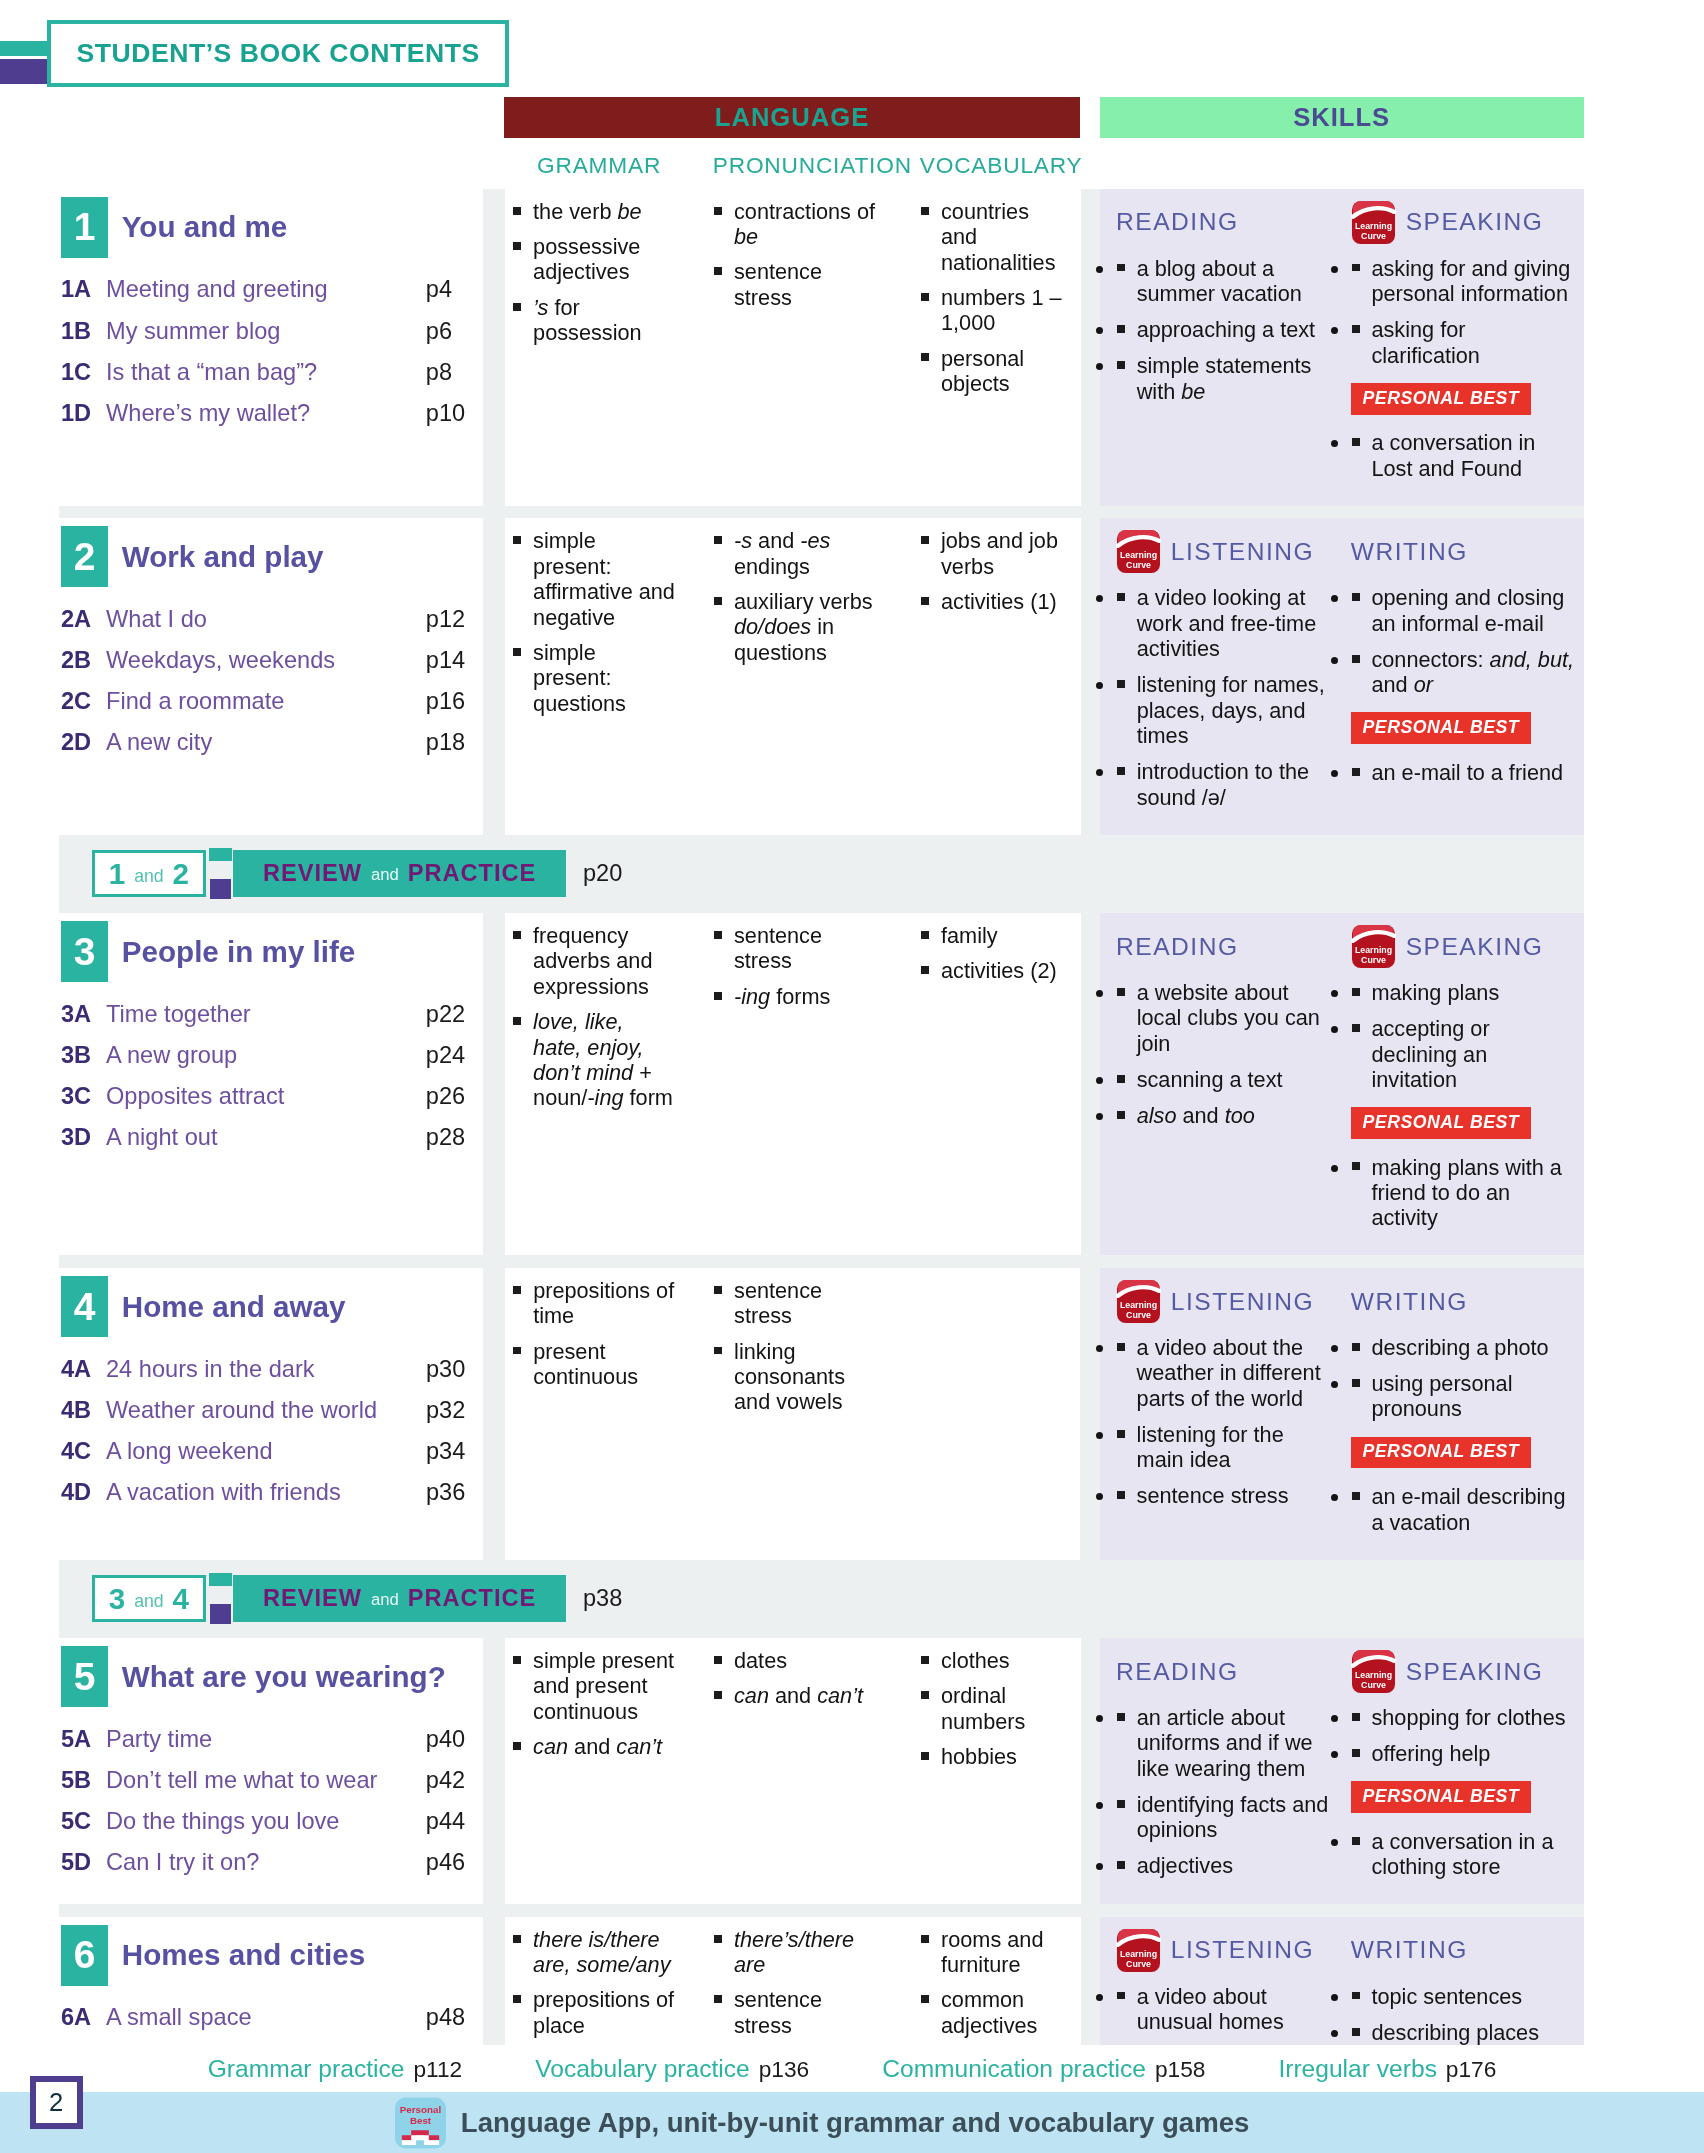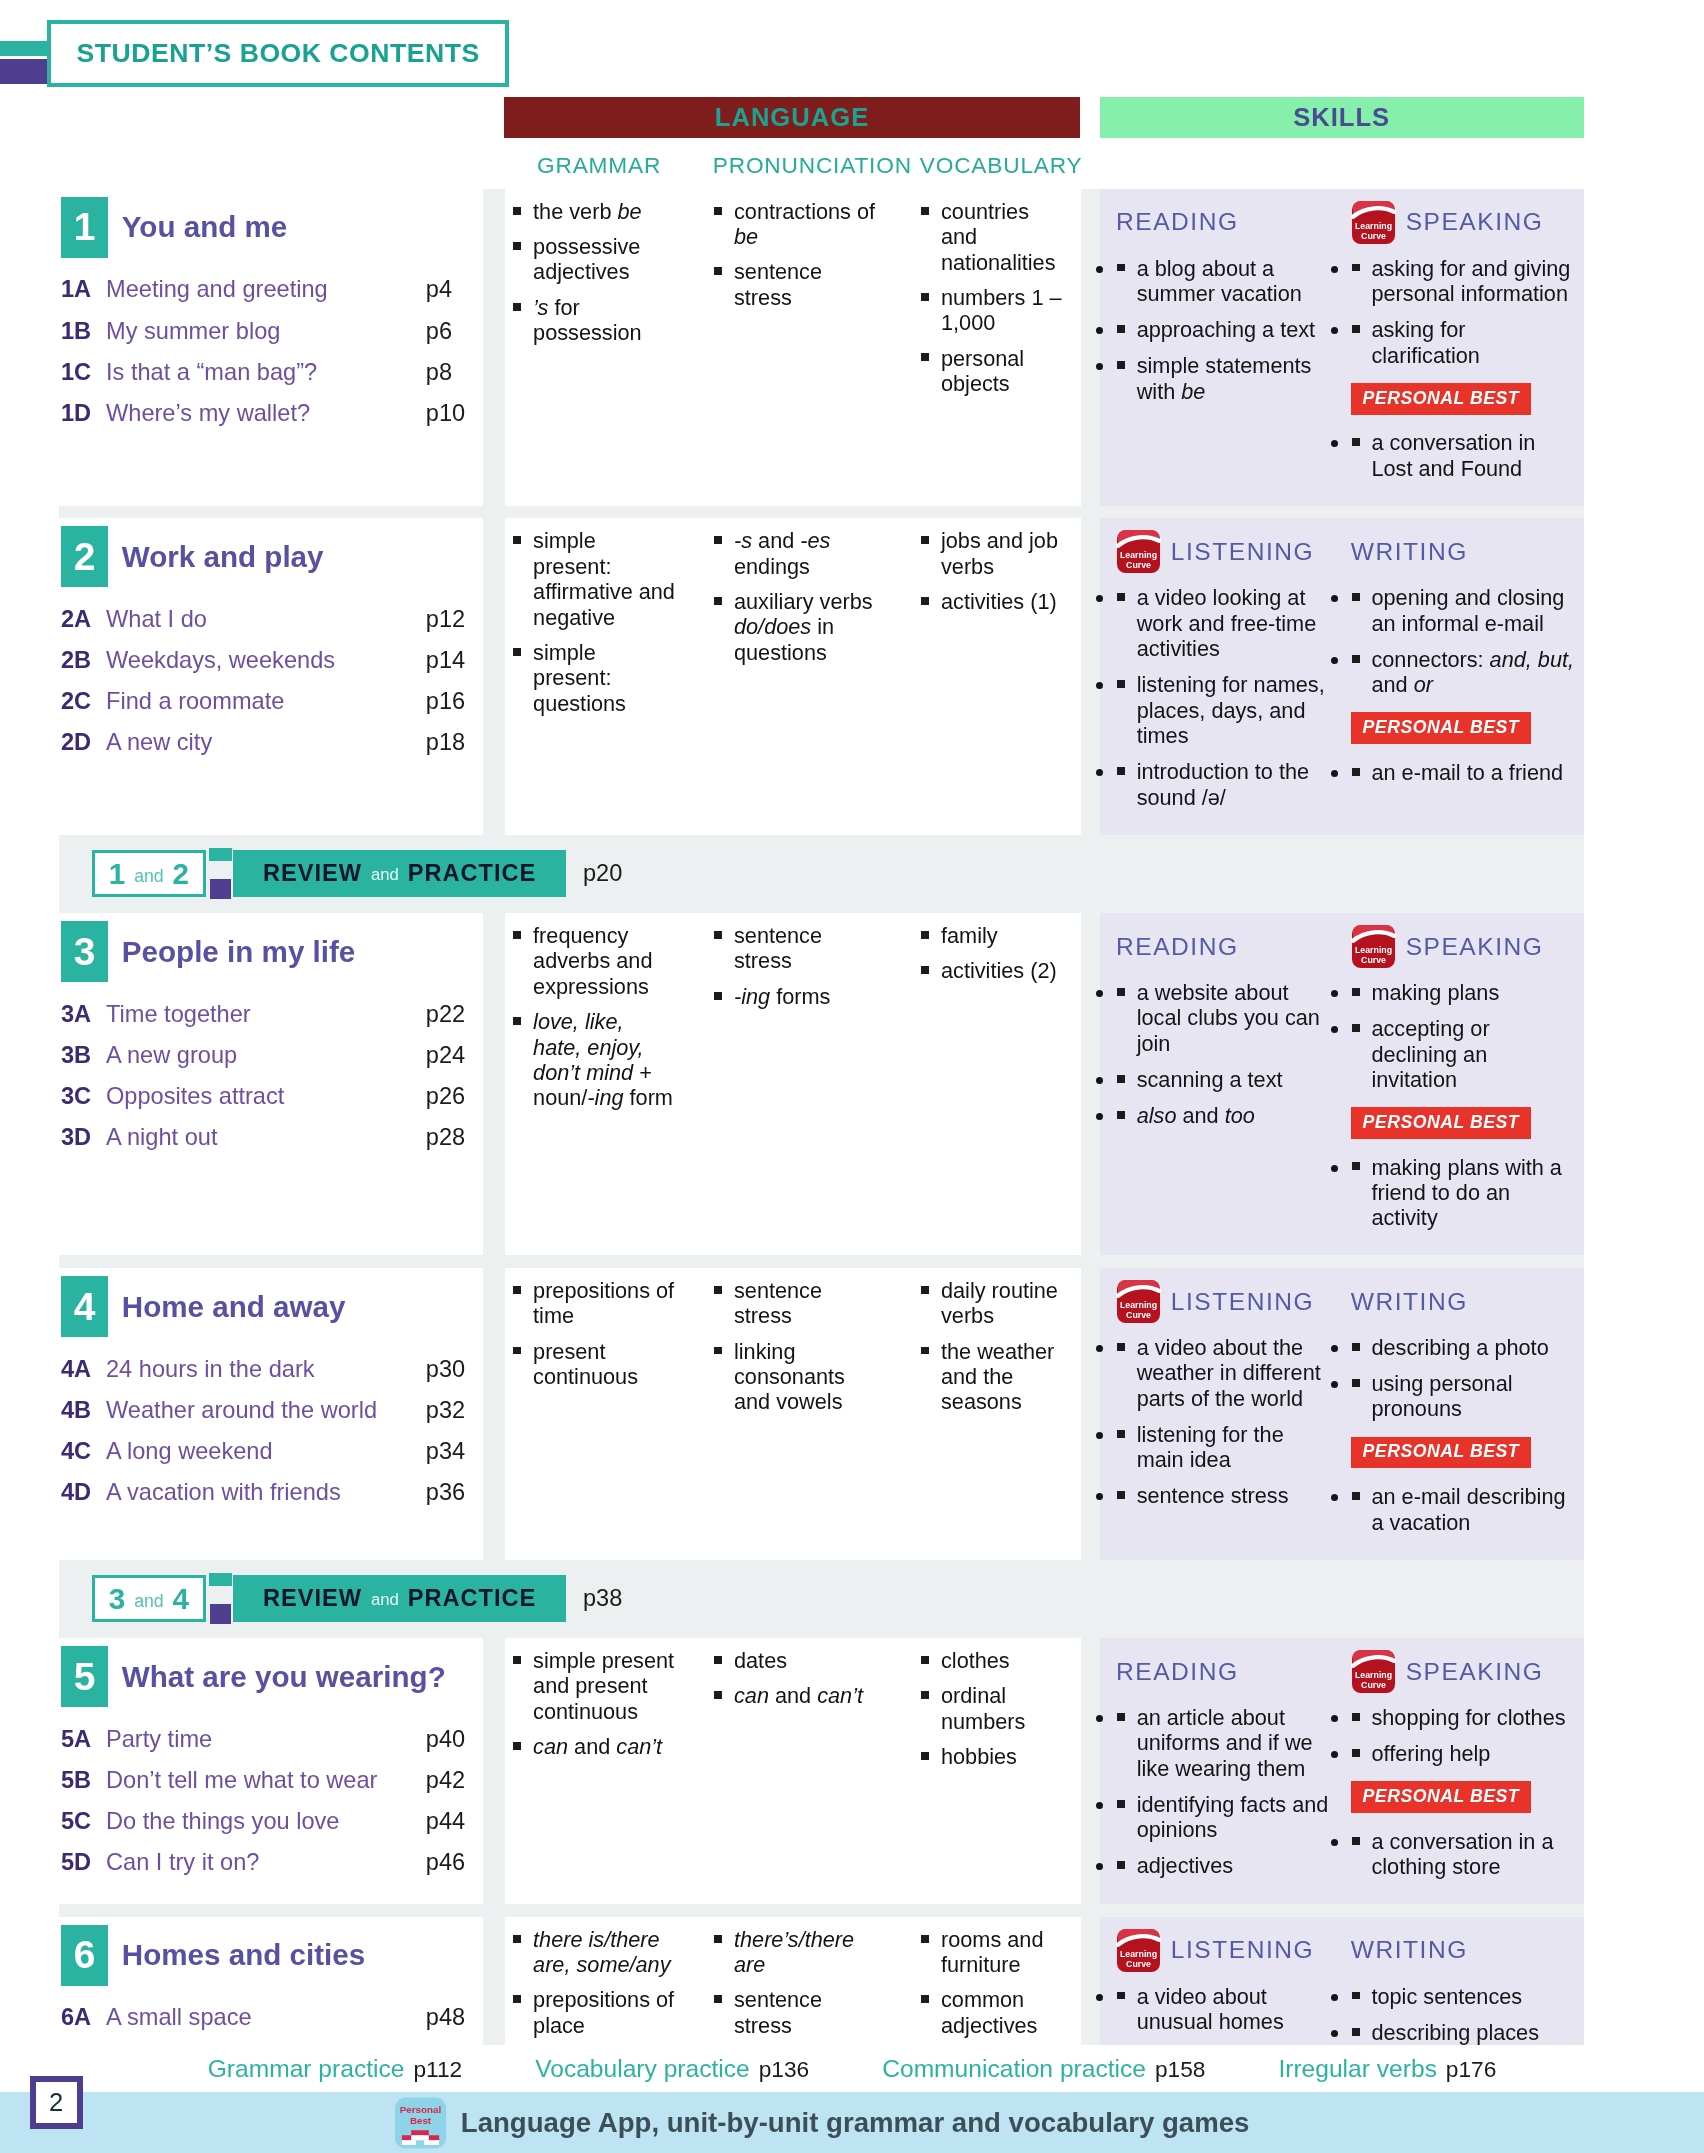--- a/index.html
+++ b/index.html
@@ -73,21 +73,21 @@
   .review-row { height:53px; display:flex; align-items:center; margin-bottom:12.8px; padding-left:33px; }
   .review-box { height:47px; border:3.9px solid #2bb3a2; background:#fff; display:flex; align-items:center;
                 gap:8.9px; padding:0 13.8px; }
   .rb-num { font-size:29.6px; font-weight:bold; color:#2bb3a2; }
   .rb-and { font-size:17.7px; color:#53c1b0; padding-top:4.9px; }
   .review-step { width:25.6px; height:51px; display:flex; flex-direction:column; justify-content:space-between;
                  align-items:center; margin-left:2px; }
   .st-t { width:23.6px; height:12.8px; background:#2bb3a2; }
   .st-p { width:20.7px; height:20.7px; background:#4f3d90; }
   .review-band { height:47px; background:#2bb3a2; display:flex; align-items:center; padding:0 29.6px; }
-  .rv-b { font-size:23.6px; font-weight:bold; color:#0f172a; letter-spacing:1px; }
+  .rv-b { font-size:23.6px; font-weight:bold; color:#701a75; letter-spacing:1px; }
   .rv-and { font-size:16.7px; color:#e8f9f5; margin:0 8.9px; padding-top:3px; }
   .review-page { margin-left:17px; font-size:23.6px; color:#1b1b1b; }
 
   .footer-links { position:absolute; left:0; bottom:61px; width:100%; height:47px; background:#fff;
                   display:flex; align-items:center; justify-content:center; gap:73px; }
   .fl-item { display:flex; align-items:baseline; gap:8.9px; }
   .fl-label { color:#2bb3a2; font-size:24.6px; font-weight:500; }
   .fl-page { color:#1b1b1b; font-size:22.7px; }
 
   .bottom-bar { position:absolute; left:0; bottom:0; width:100%; height:61px; background:#bee4f4; }
@@ -392,24 +392,20 @@
           <div class="vgap-a"></div>
           <div class="language-block">
             <ul class="col col-grammar">
               <li class="bullet">prepositions of time</li>
               <li class="bullet">present continuous</li>
             </ul>
             <ul class="col col-pron">
               <li class="bullet">sentence stress</li>
               <li class="bullet">linking consonants and vowels</li>
             </ul>
-            <ul class="col col-vocab">
-              <li class="bullet">daily routine verbs</li>
-              <li class="bullet">the weather and the seasons</li>
-            </ul>
           </div>
           <div class="vgap-b"></div>
           <div class="skills-block">
             <div class="skill-col skill-col-left">
               <div class="skill-head">
                 <span class="lc-icon">
                   <svg viewBox="0 0 46 46" aria-hidden="true">
                     <rect x="1" y="1" width="44" height="44" rx="9" fill="#b5121f"></rect>
                     <path d="M2 15 C 13 5 31 4 44 10 L44 9 C44 4.6 40.4 1 36 1 L10 1 C5.6 1 2 4.6 2 9 Z" fill="#d93445"></path>
                     <path d="M2 17 C 15 7 32 6 44 12" stroke="#ffffff" stroke-width="4.5" fill="none" stroke-linecap="round"></path>

